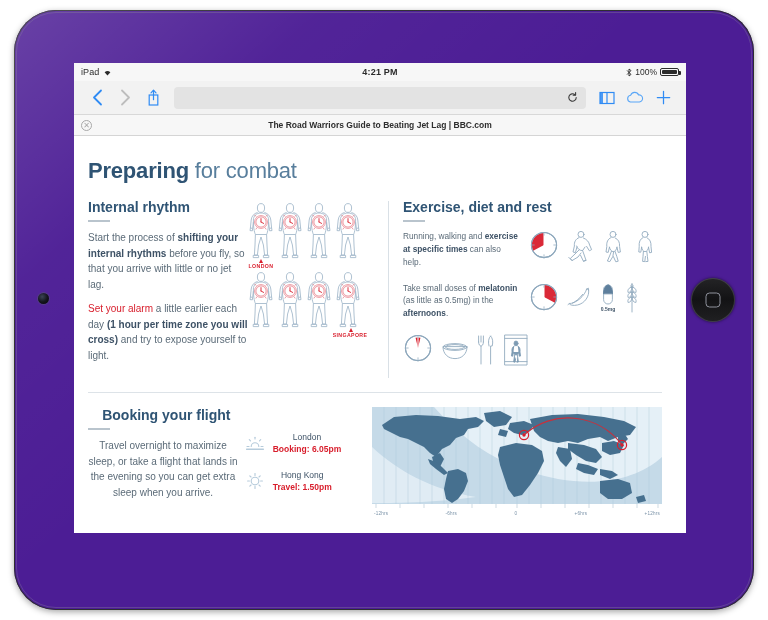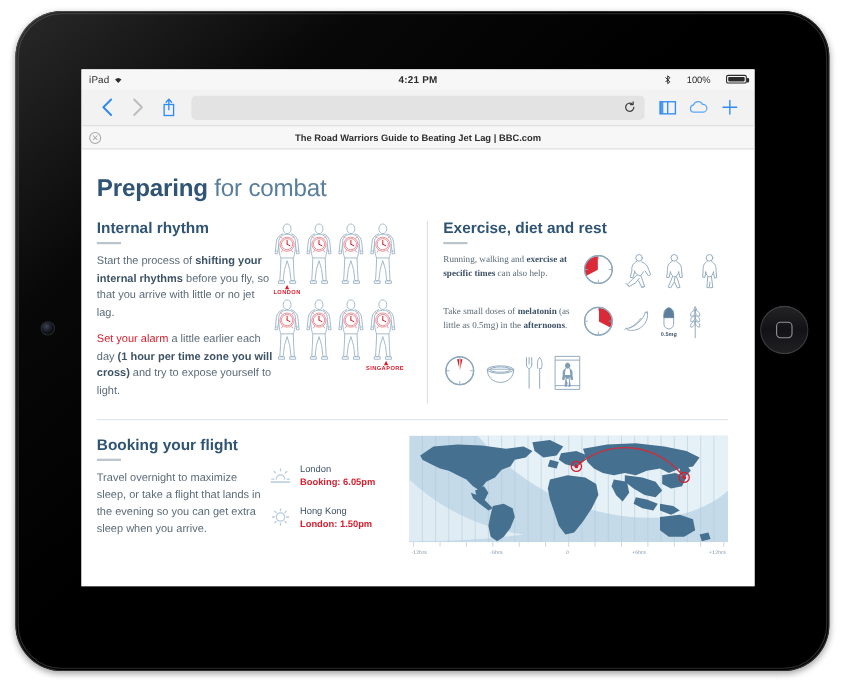--- a/index.html
+++ b/index.html
@@ -9,21 +9,21 @@
     background: #ffffff;
     font-family: "Liberation Sans", sans-serif;
     overflow: hidden;
   }
 
   
   #device-frame {
     position: absolute;
     left: 14px; top: 10px;
     width: 740px; height: 600px;
-    background: #000000;
+    background: #4c1d95;
     border-radius: 42px;
     box-shadow: 0 2px 6px rgba(0,0,0,.35), inset 0 0 0 1px #2e2e30;
   }
   #bezel-sheen {
     position: absolute; inset: 0;
     border-radius: 42px;
     background: linear-gradient(138deg, rgba(255,255,255,.16) 0%, rgba(255,255,255,.03) 22%, rgba(255,255,255,0) 46%);
     pointer-events: none;
   }
   #bezel-outline {
@@ -68,21 +68,21 @@
     font-size: 9px; color: #2b2b2b;
     position: relative;
   }
   #status-left { display: flex; align-items: center; gap: 4px; }
   #status-device { font-size: 9px; letter-spacing: .1px; }
   #status-center {
     position: absolute; left: 0; right: 0; text-align: center;
     font-size: 9px; font-weight: bold; letter-spacing: .2px;
   }
   #status-right {
-    margin-left: auto; display: flex; align-items: center; gap: 14px;
+    margin-left: auto; display: flex; align-items: center; gap: 3px;
     position: relative; z-index: 2;
   }
   .battery-shell {
     width: 19px; height: 8px; border: 1px solid #2b2b2b; border-radius: 2px;
     position: relative; display: inline-block;
   }
   .battery-shell::after {
     content: ''; position: absolute; right: -3px; top: 2px;
     width: 2px; height: 4px; background: #2b2b2b; border-radius: 0 1px 1px 0;
   }
@@ -172,29 +172,29 @@
   }
   .city-arrow {
     position: absolute; width: 0; height: 0;
     border-left: 2.5px solid transparent;
     border-right: 2.5px solid transparent;
     border-bottom: 4px solid #d81e2c;
   }
 
   
   .er-row { display: flex; align-items: flex-start; gap: 8px; margin-bottom: 13px; }
-  .er-txt { width: 118px; font-size: 8.3px; line-height: 1.55; color: #5b6b78; font-family: Liberation Serif, serif; }
+  .er-txt { width: 118px; font-size: 8.3px; line-height: 1.55; color: #5b6b78; }
   .er-txt b { color: #3e5266; font-weight: bold; }
   .er-icons { display: flex; align-items: center; gap: 7px; flex: 1; }
 
   
   #bottom-rule { height: 1px; background: #dde3e8; margin: 12px 0 14px 0; }
 
   
-  #booking { display: flex; gap: 0; }
+  #booking { display: flex; gap: 0; text-align: center; }
   #booking-left { width: 160px; }
   #booking-mid { width: 130px; padding-top: 24px; }
   #booking-map { flex: 1; }
   .flight-row { display: flex; align-items: center; gap: 8px; margin-bottom: 13px; }
   .flight-city { font-size: 8.5px; color: #3e5266; line-height: 1.45; }
   .flight-time { font-size: 8.5px; color: #d81e2c; font-weight: bold; line-height: 1.45; }
   .flight-time .lbl { font-weight: bold; }
 
   
   #map-wrap { position: relative; }
@@ -714,21 +714,21 @@
                     <path d="M4.8 3.8 L6.0 5.0"></path>
                       <path d="M14.0 13.0 L15.2 14.2"></path>
                     <path d="M15.2 3.8 L14.0 5.0"></path>
                       <path d="M6.0 13.0 L4.8 14.2"></path>
                   </g>
                 </svg>
               </span>
               <span>
                 <div class="flight-city">Hong Kong</div>
                 <div class="flight-time">
-                  <span class="lbl">London:</span>
+                  <span class="lbl">Travel:</span>
                   <span>1.50pm</span>
                 </div>
               </span>
             </div>
           </div>
 
           <div id="booking-map">
             <div id="map-wrap">
               <svg width="290" height="102" viewBox="0 0 290 102">
                 <defs>

